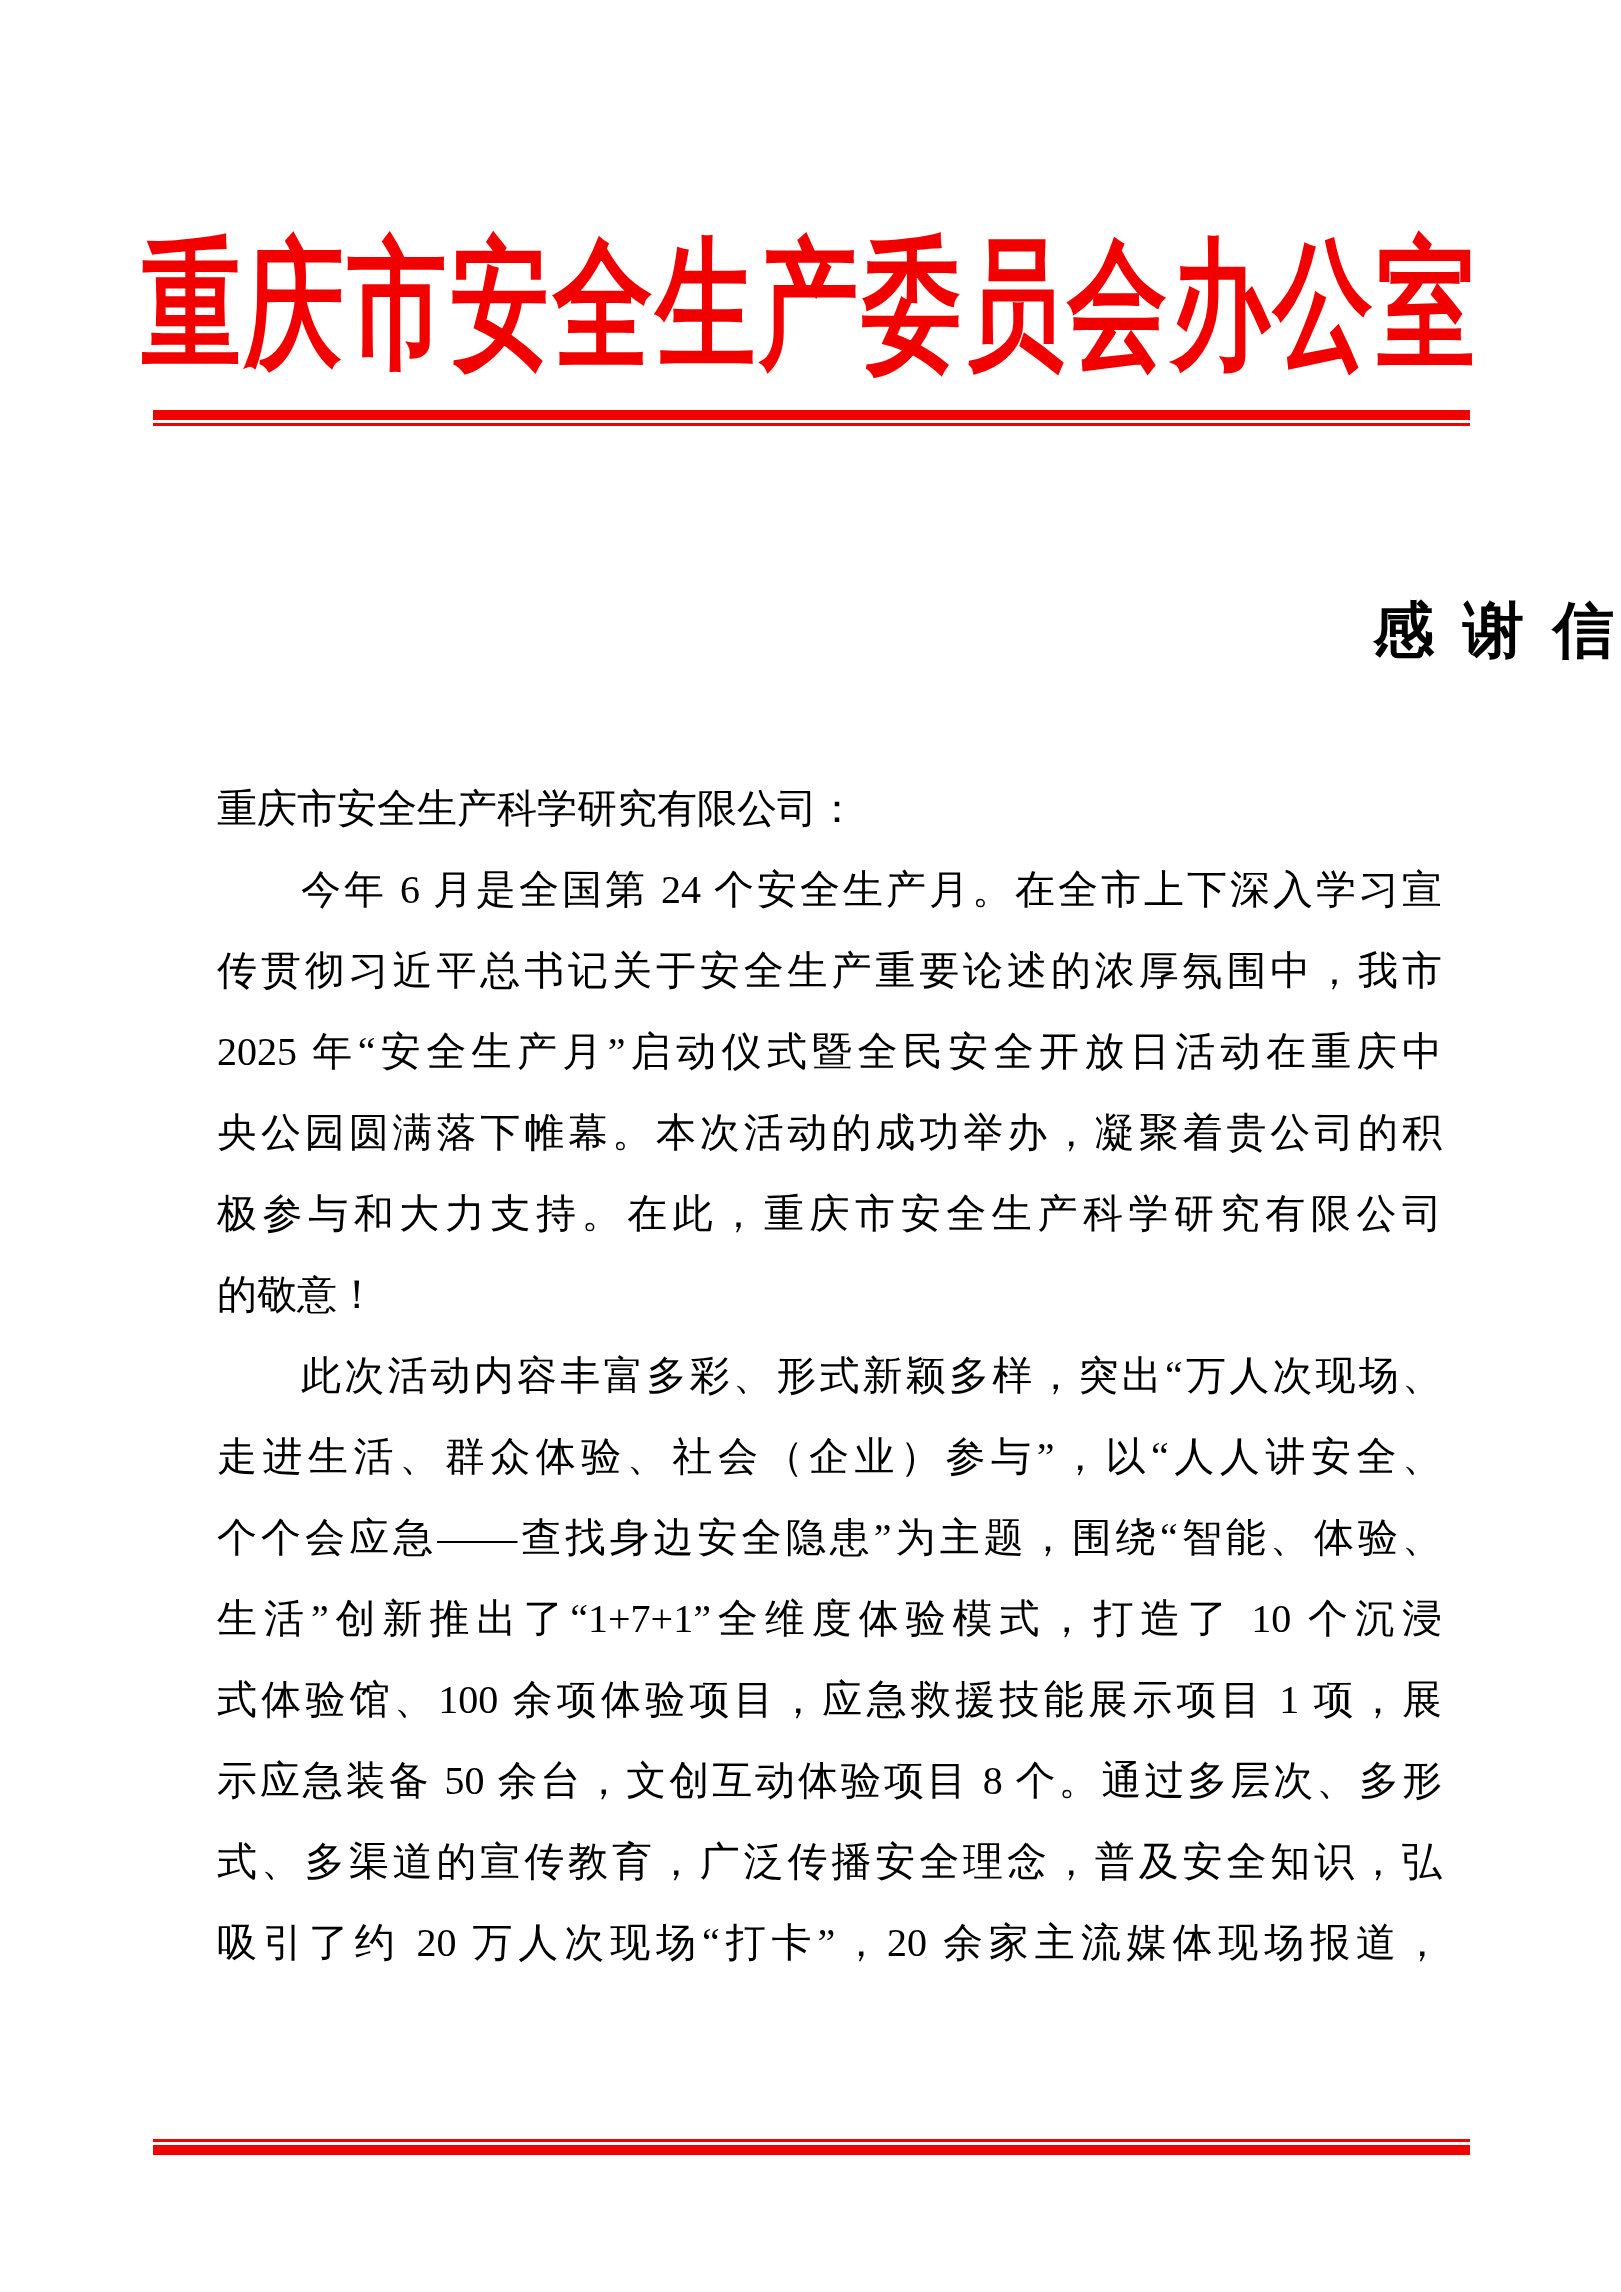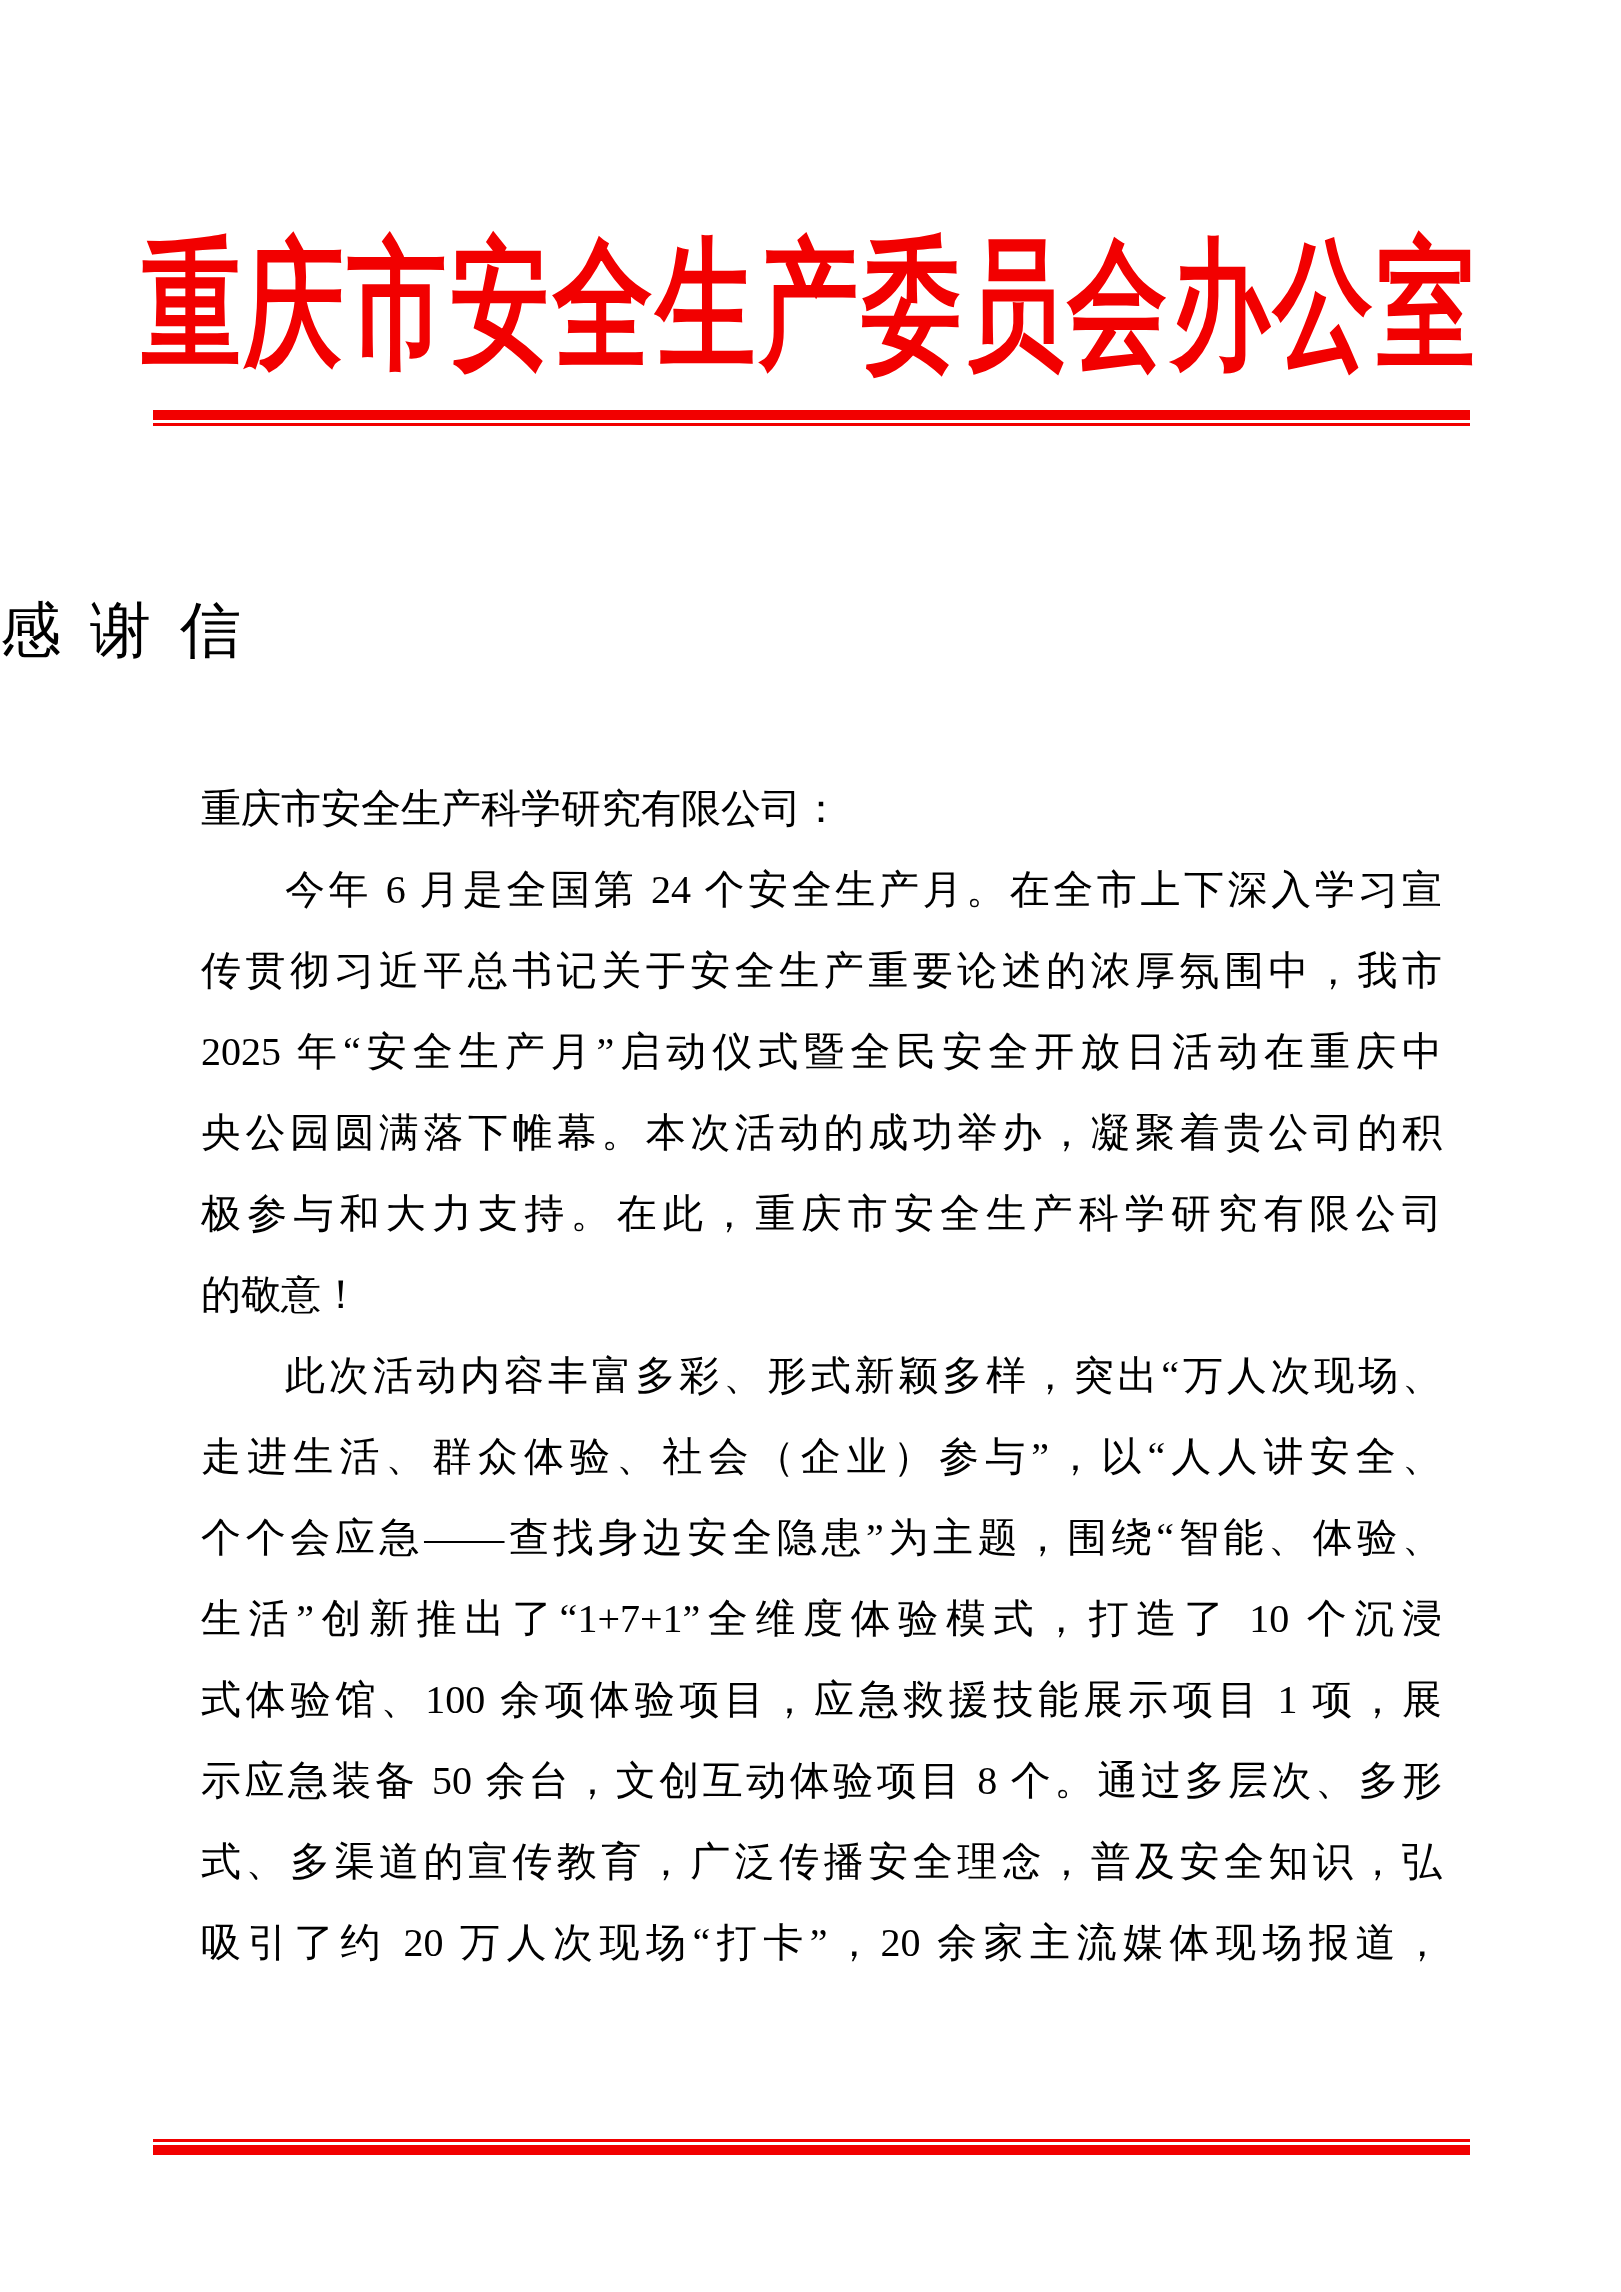--- a/index.html
+++ b/index.html
@@ -46,40 +46,41 @@
   .rule-bottom { top: 2139px; }
   .rule-bottom .bar-thick { margin-top: 2.9px; }
 
   
   .letter-title {
     position: absolute;
     top: 594px;
     left: 0;
     width: 100%;
     margin: 0;
-    text-align: left;
+    text-align: right;
     font-size: 61px;
     line-height: 73px;
-    font-weight: normal;
+    font-weight: bold;
     letter-spacing: 6.9px;
     color: var(--ink);
   }
 
   
   .letter-body {
     position: absolute;
     left: 201px;
     top: 768px;
     width: 1241px;
     font-size: 40px;
     color: var(--ink);
   }
   .line {
     height: 81px;
     line-height: 81px;
+    margin-left: 16px;
   }
   .line.j {
     text-align: justify;
     text-align-last: justify;
   }
   .line.i {
     text-indent: 84px;
   }
 </style>
 </head>

